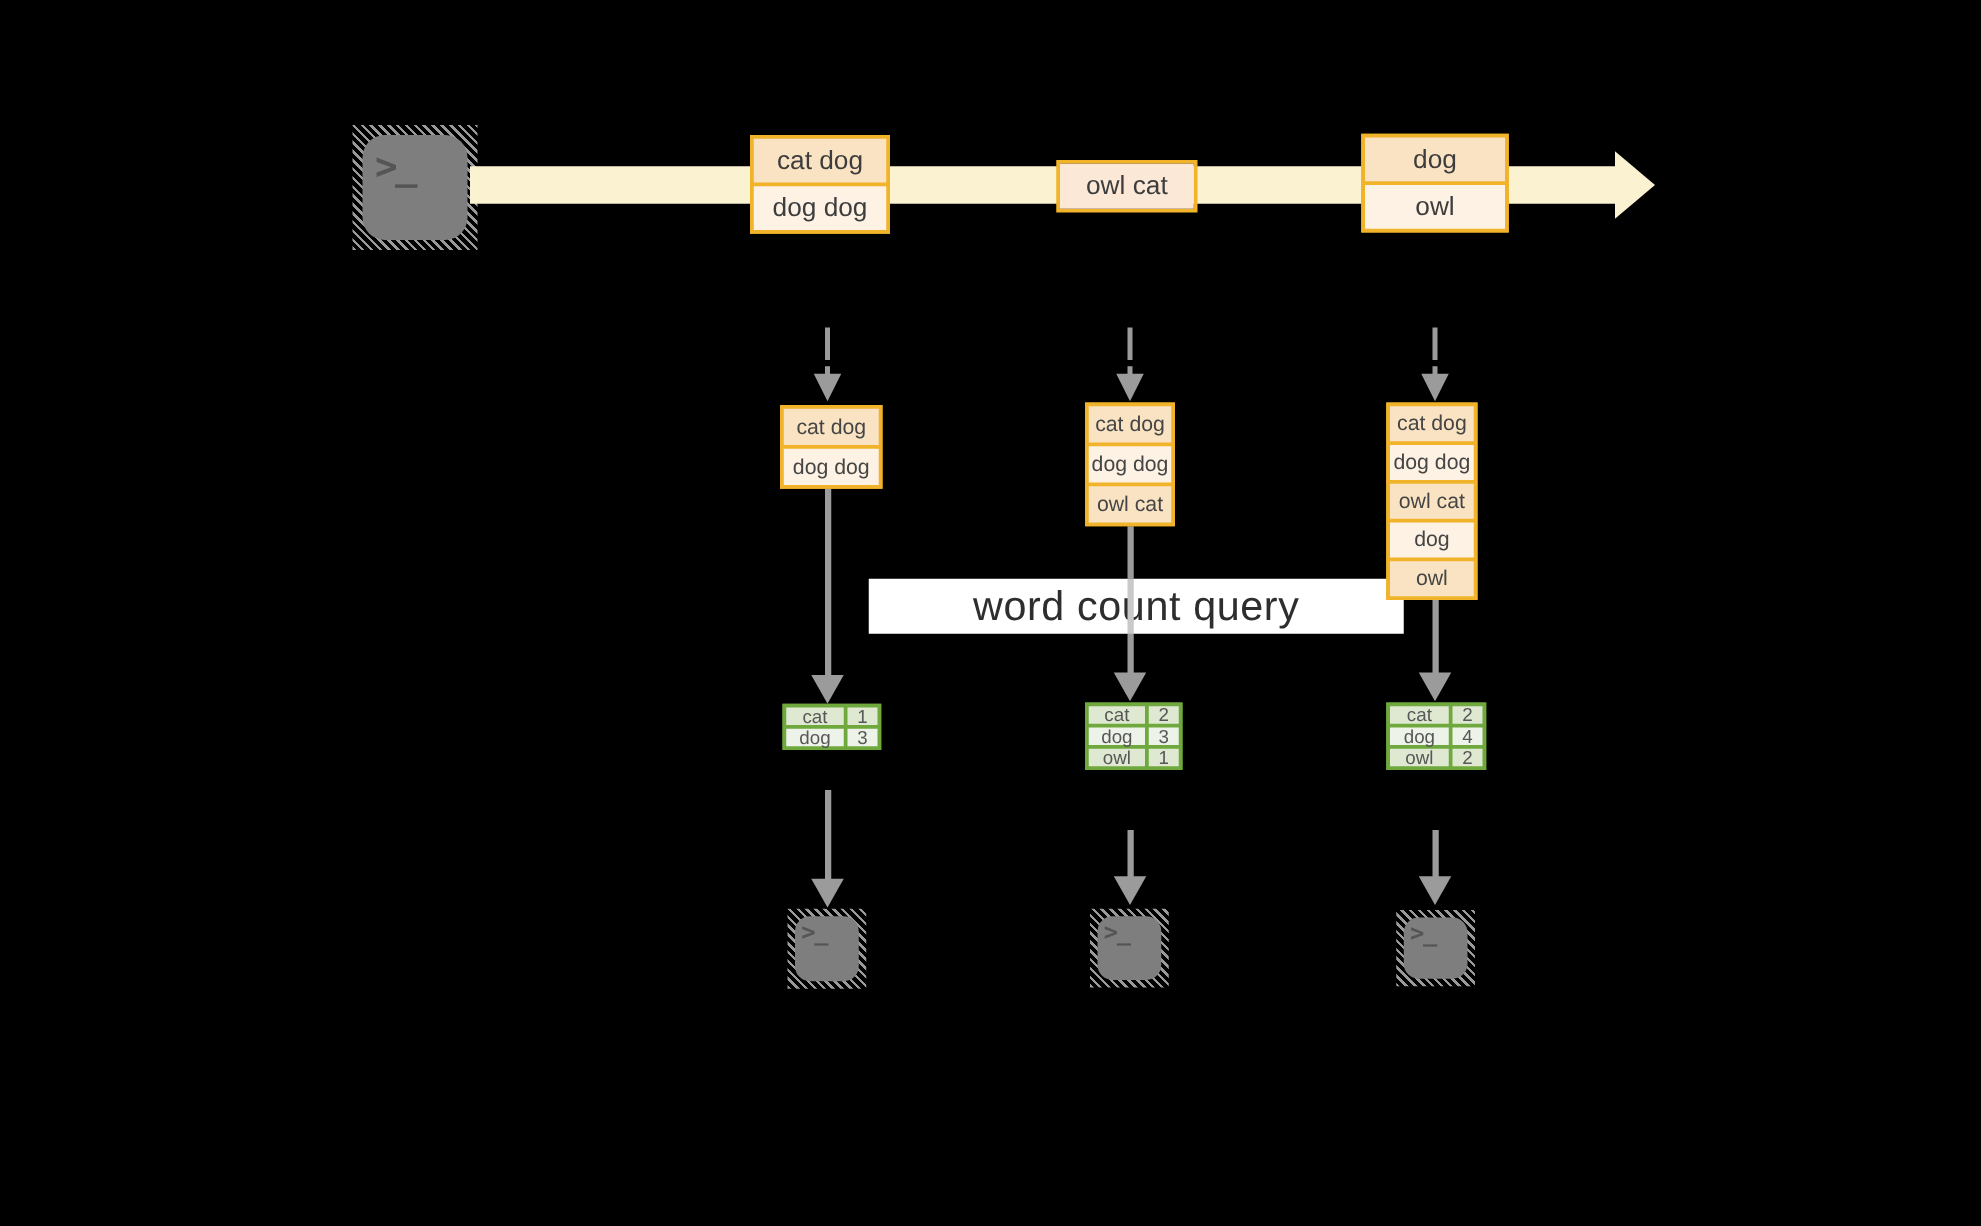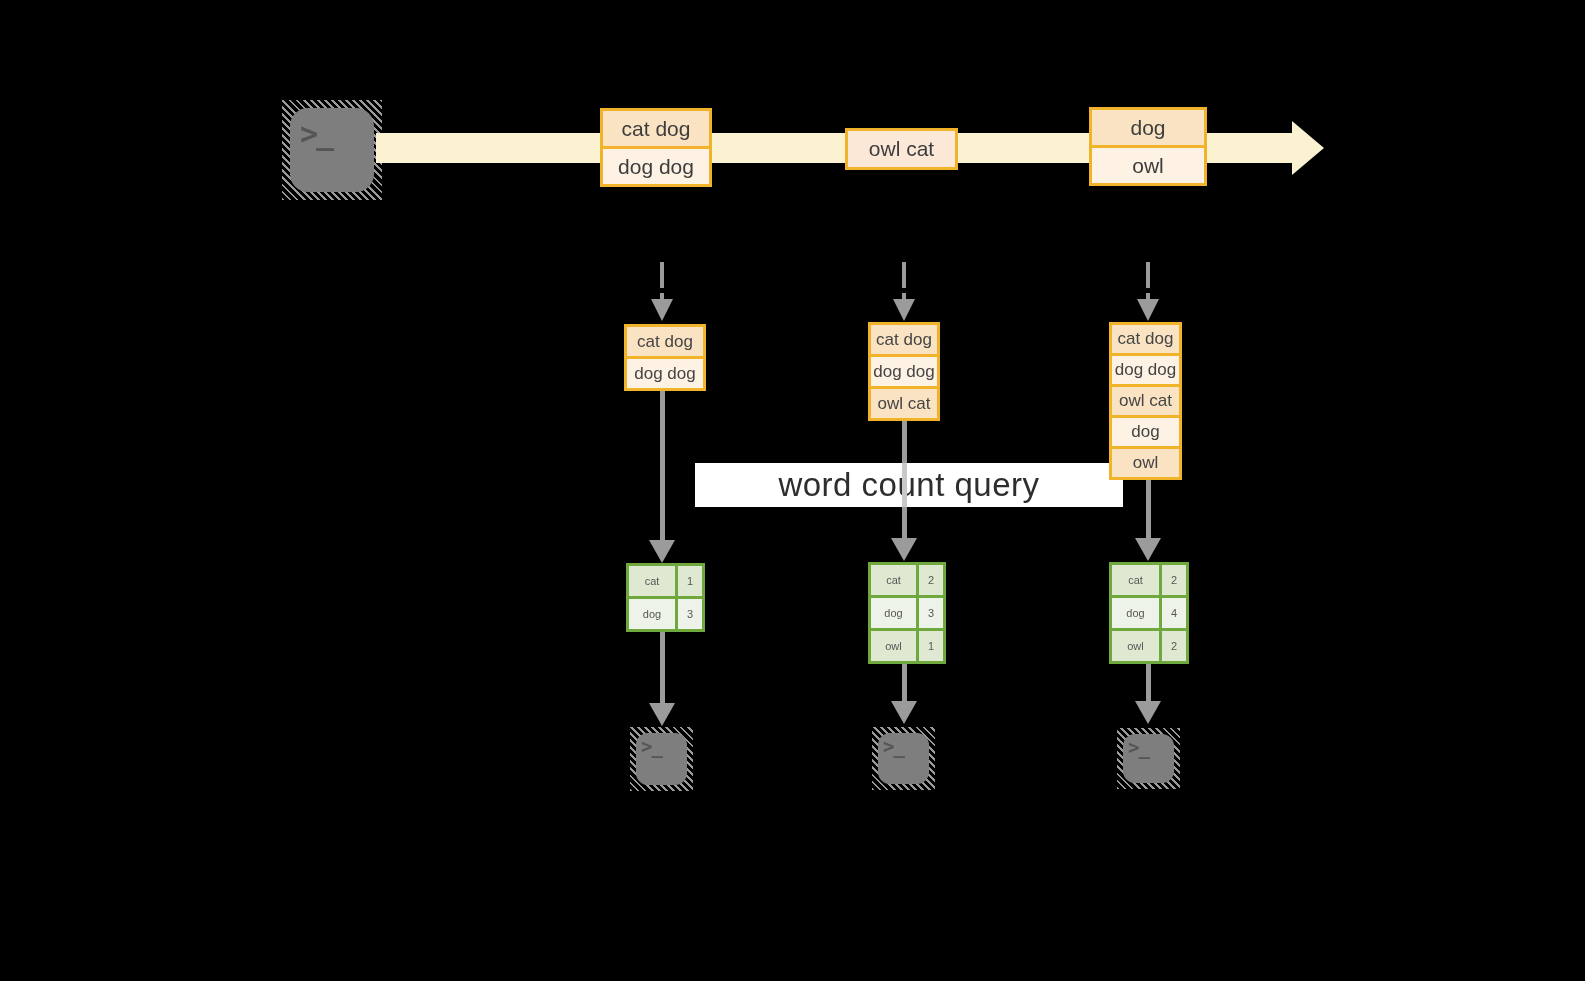--- a/index.html
+++ b/index.html
@@ -78,22 +78,22 @@
     display:flex;align-items:center;justify-content:center;
     font-size:33px;font-weight:300;color:#2e2e2e;letter-spacing:0.5px;
   }
 
   
   .gtable{
     position:absolute;background:#6fa83d;border:3px solid #6fa83d;z-index:3;
     display:grid;grid-template-columns:1fr 24px;gap:3px;
   }
   .gcell{
-    height:30px;display:flex;align-items:center;justify-content:center;
-    font-size:11px;color:#575757;
+    height:14px;display:flex;align-items:center;justify-content:center;
+    font-size:15px;color:#575757;
   }
   .gcell.dark{background:#dfe9d2;}
   .gcell.light{background:#eef3e9;}
 </style>
 </head>
 <body>
 
 <div class="canvas">
 
   <div class="terminal big" style="left:282px;top:100px;width:100px;height:100px;">

